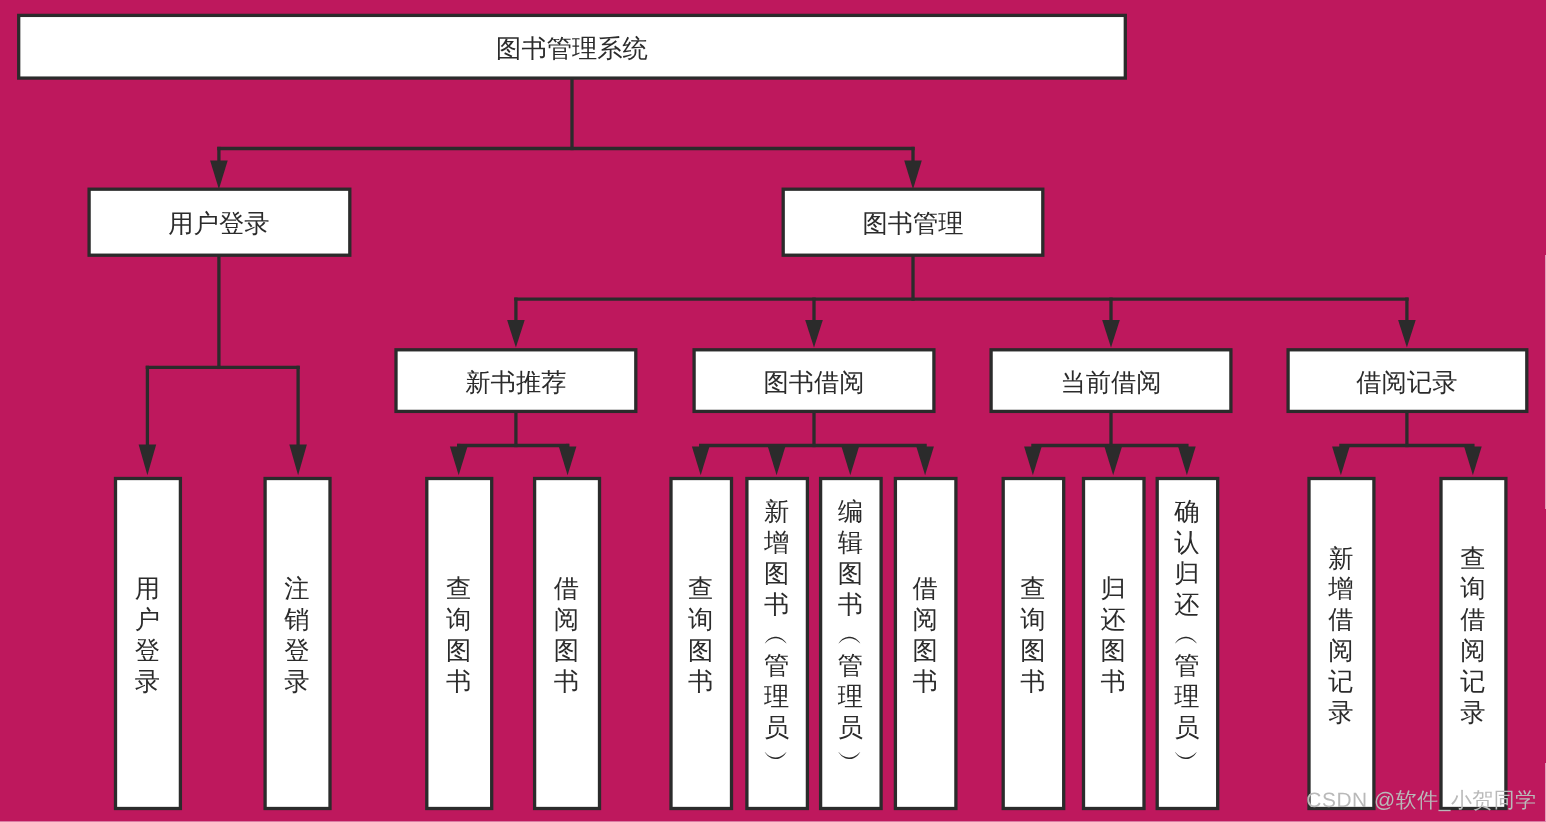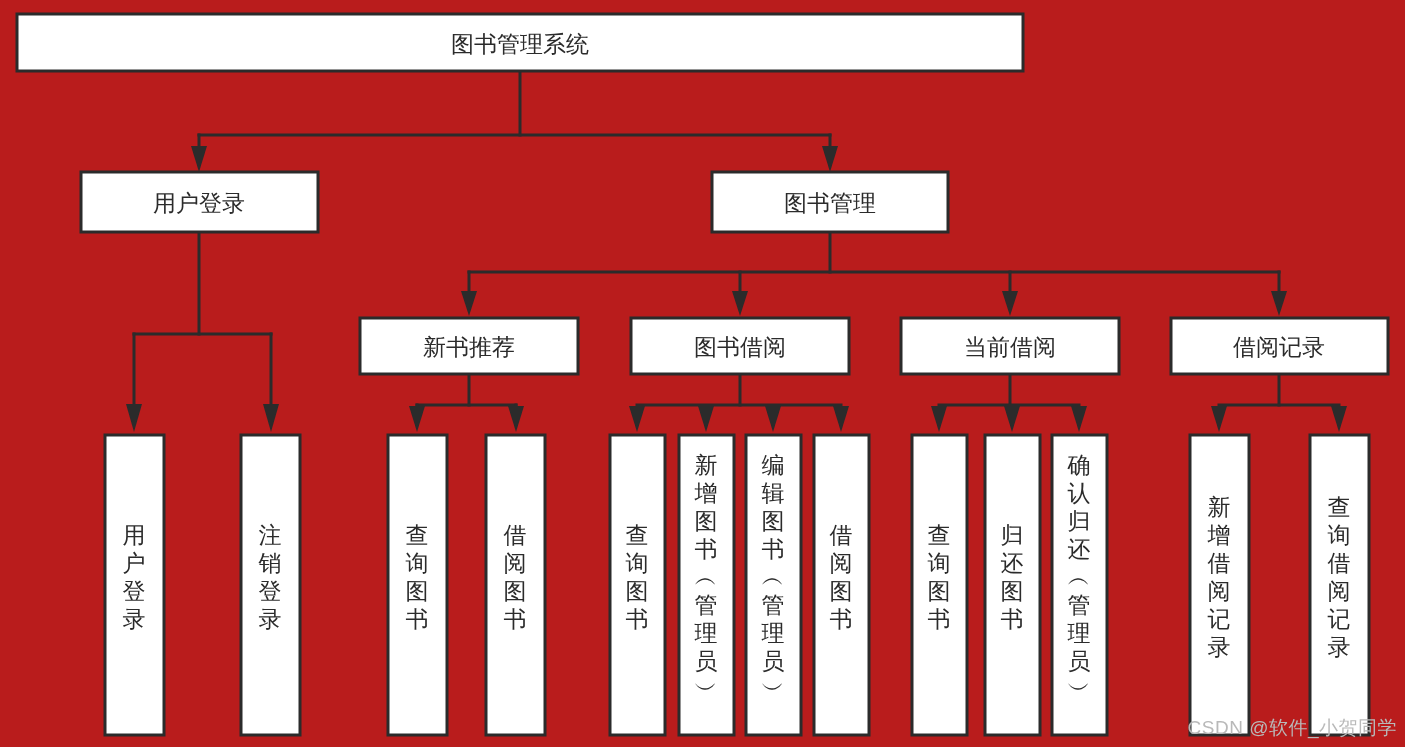--- a/index.html
+++ b/index.html
@@ -8,21 +8,21 @@
     padding: 0;
     background: #ffffff;
   }
   body {
     font-family: "Liberation Sans", "DejaVu Sans", sans-serif;
   }
   #diagram-root {
     position: relative;
     width: 1405px;
     height: 747px;
-    background: #b91c1c;
+    background: #be185d;
     overflow: hidden;
   }
   svg#tree-svg {
     position: absolute;
     left: 0;
     top: 0;
     width: 1405px;
     height: 747px;
     display: block;
   }

